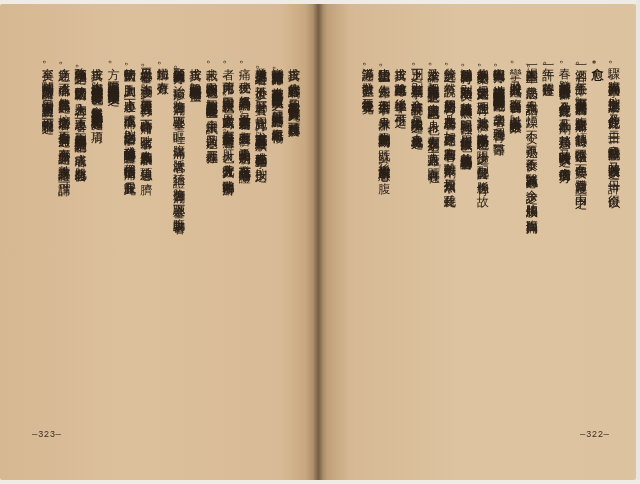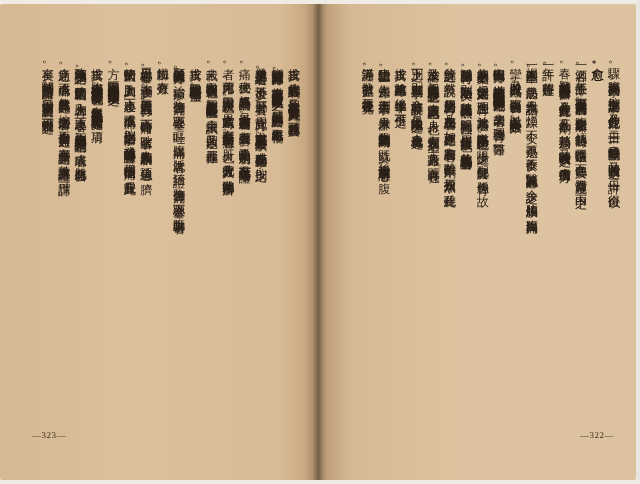--- a/index.html
+++ b/index.html
@@ -41,21 +41,21 @@
     letter-spacing:0.6px;
     color:#2a2018;
   }
   .page-left .text-block { left:102px; width:200px; }
   .page-right .text-block { left:14px; width:290px; }
   .col { display:block; white-space:nowrap; }
   .col.bold { font-weight:bold; color:#1e160f; }
   .page-number {
     position:absolute; bottom:40px;
     font-size:9px; color:#3a2e22; letter-spacing:0.5px;
-    font-family: Liberation Serif, serif;
+    font-family: Liberation Mono, monospace;
   }
   .page-left .page-number { left:32px; }
   .page-right .page-number { left:262px; }
   .smudge {
     position:absolute; width:2px; height:10px; background:rgba(70,50,30,0.25); transform:rotate(18deg);
   }
 </style>
 </head>
 <body>
 

